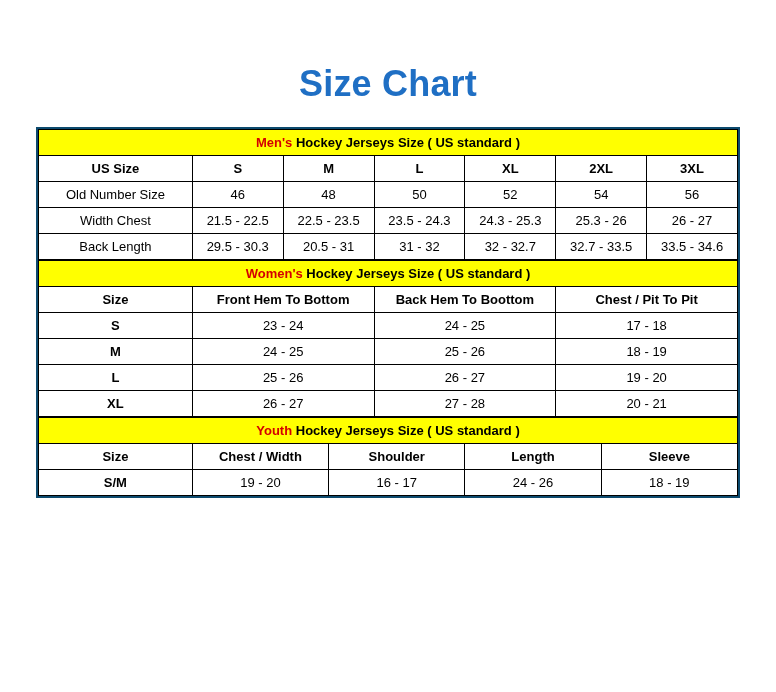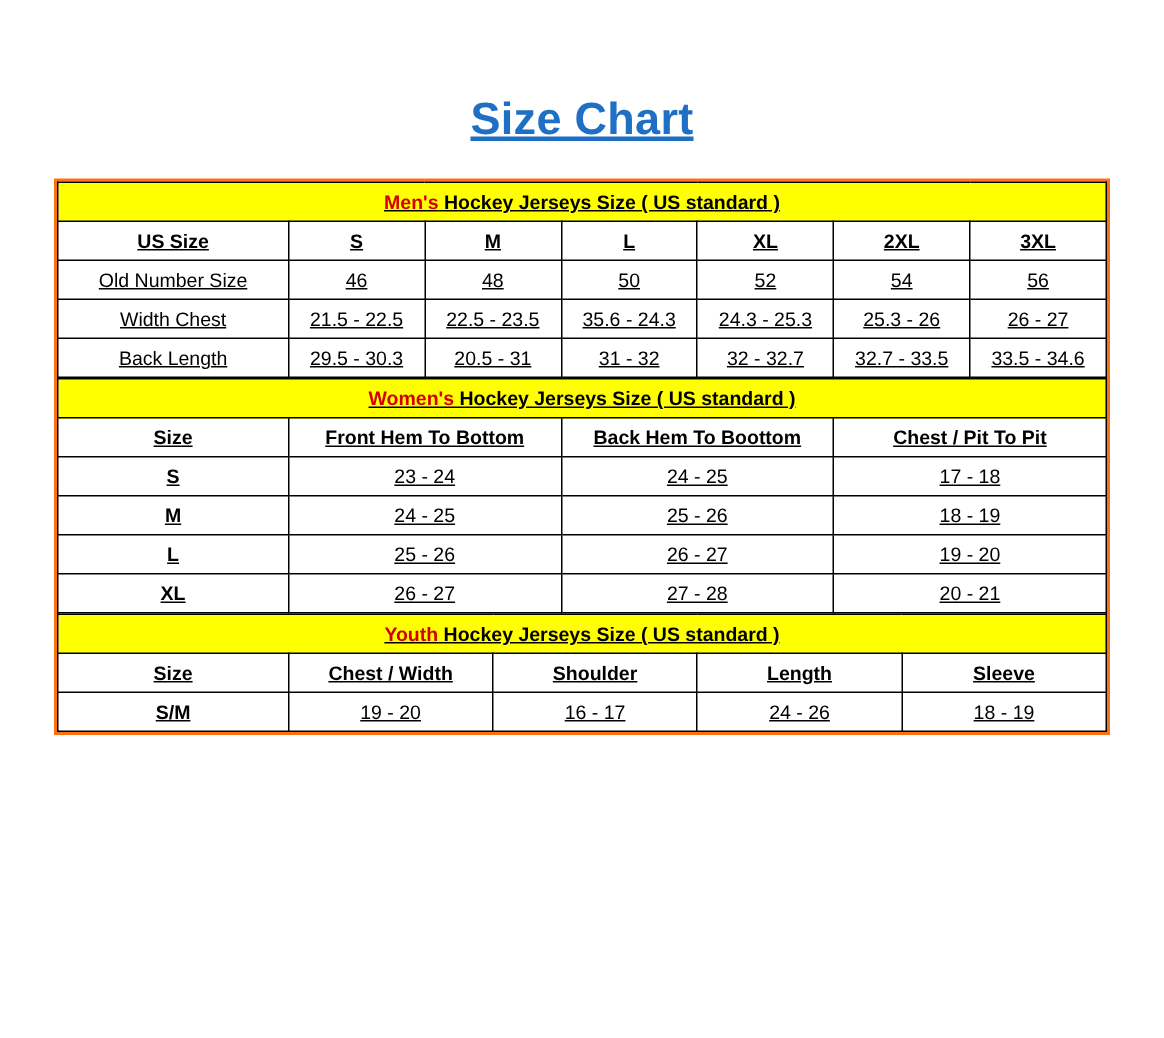--- a/index.html
+++ b/index.html
@@ -15,32 +15,30 @@
   }
   .page {
     position: relative;
     width: 776px;
     height: 692px;
     box-sizing: border-box;
   }
   .title {
     text-align: center;
     color: #1f6fc4;
-    font-size: 30px;
+    font-size: 36px;
     font-weight: bold;
     padding-top: 63px;
     padding-bottom: 0;
     letter-spacing: 0.2px;
-    text-decoration: underline;
   }
   .chart-wrap {
     margin: 22px 36px 0 36px;
-    border: 2px solid #f97316;
+    border: 2px solid #0c4a6e;
     box-sizing: border-box;
-    text-decoration: underline;
   }
   table.sz {
     width: 100%;
     border-collapse: collapse;
     table-layout: fixed;
   }
   table.sz td, table.sz th {
     border: 1px solid #000;
     text-align: center;
     vertical-align: middle;
@@ -107,21 +105,21 @@
           <td>48</td>
           <td>50</td>
           <td>52</td>
           <td>54</td>
           <td>56</td>
         </tr>
         <tr>
           <td class="rowlabel">Width Chest</td>
           <td>21.5 - 22.5</td>
           <td>22.5 - 23.5</td>
-          <td>35.6 - 24.3</td>
+          <td>23.5 - 24.3</td>
           <td>24.3 - 25.3</td>
           <td>25.3 - 26</td>
           <td>26 - 27</td>
         </tr>
         <tr>
           <td class="rowlabel">Back Length</td>
           <td>29.5 - 30.3</td>
           <td>20.5 - 31</td>
           <td>31 - 32</td>
           <td>32 - 32.7</td>

